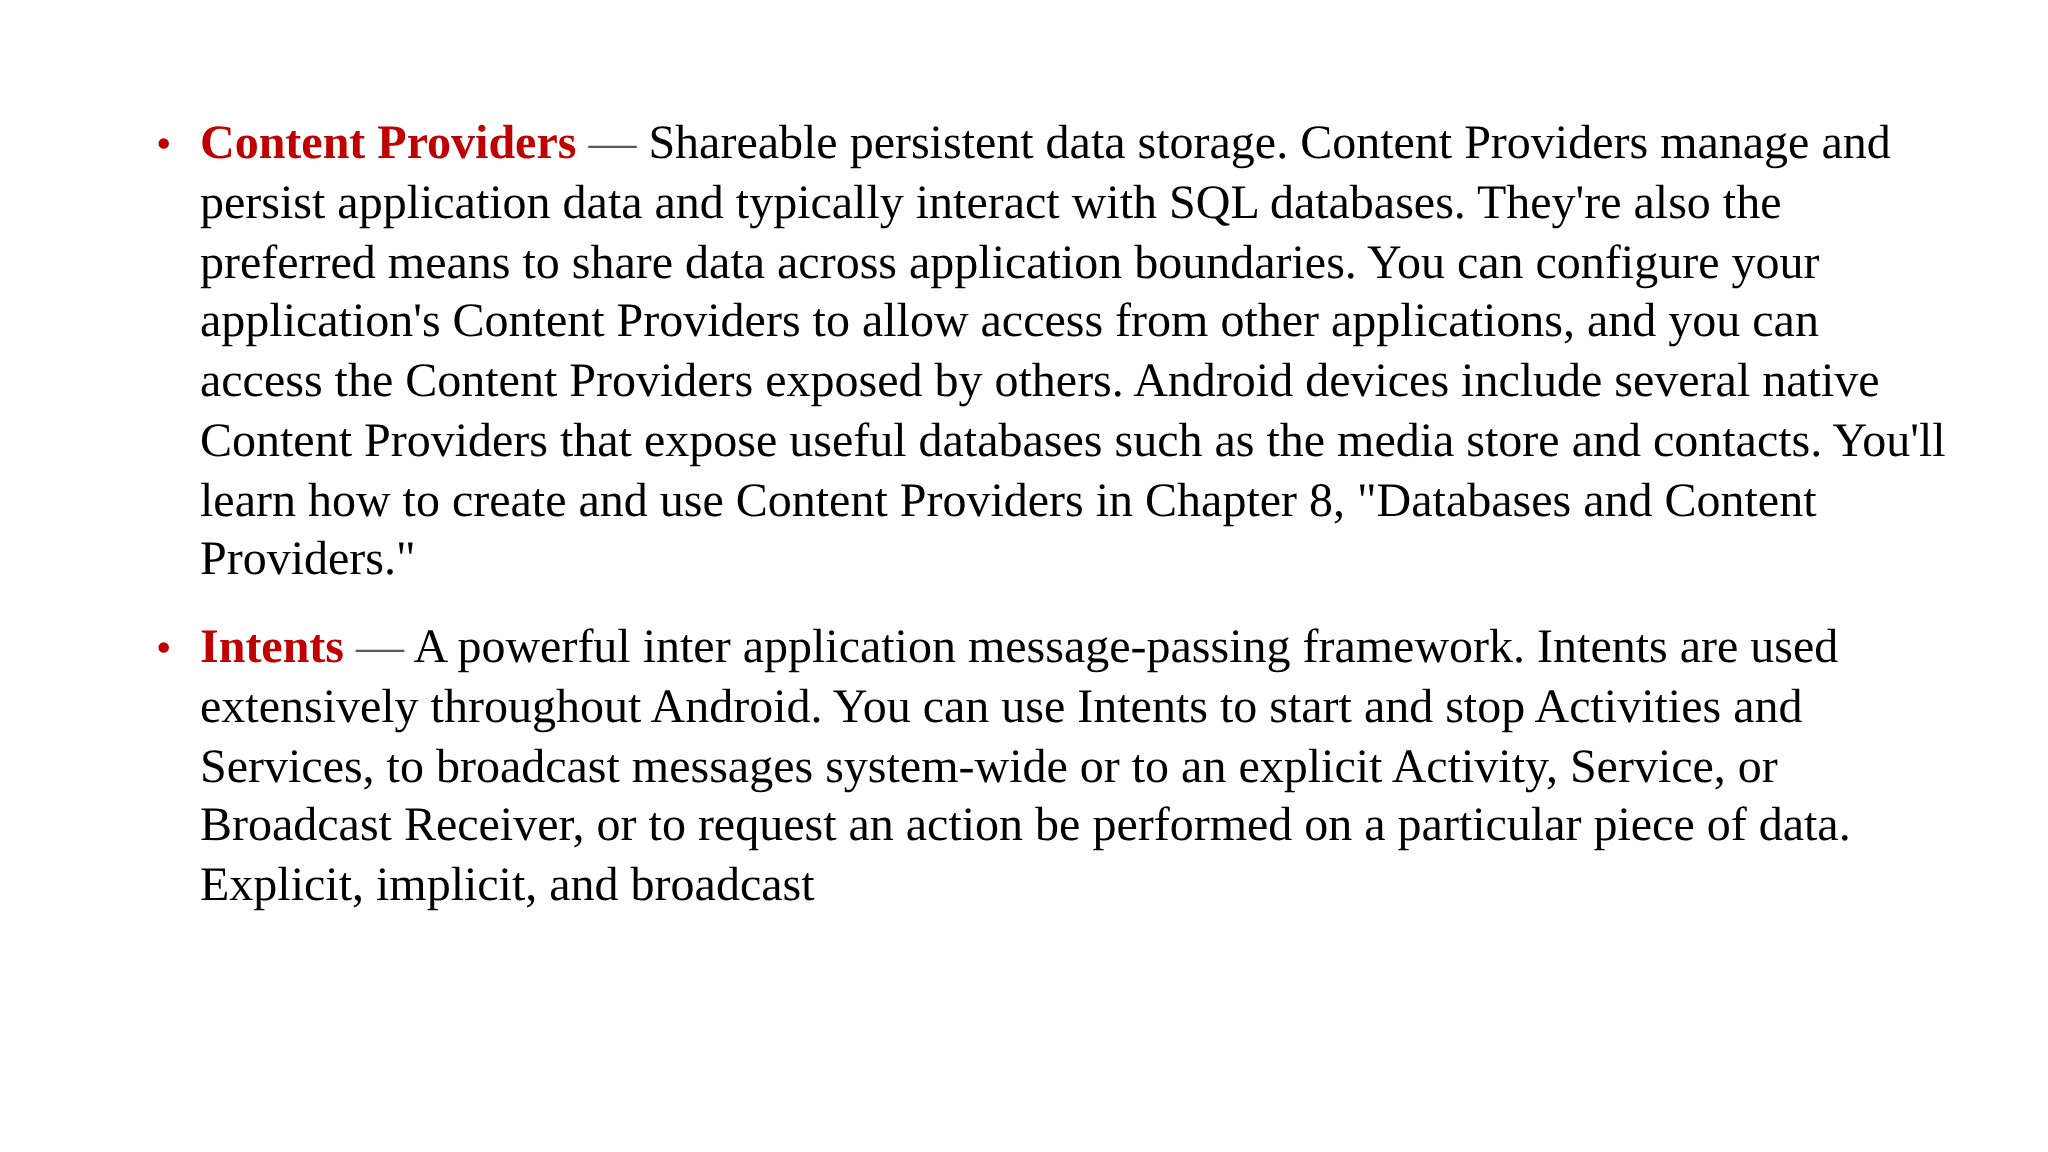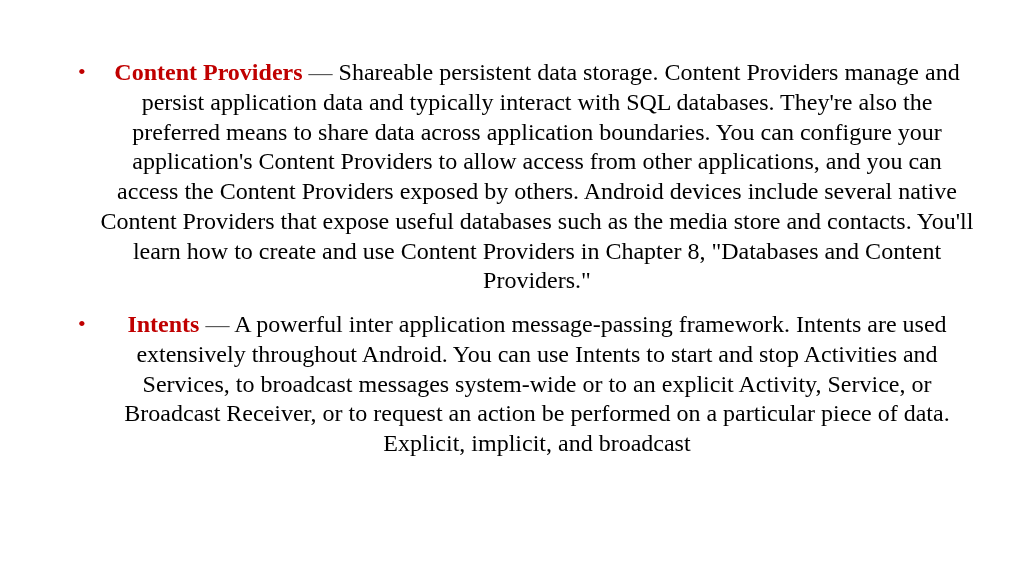--- a/index.html
+++ b/index.html
@@ -9,21 +9,20 @@
     }
     body {
       width: 1024px;
       height: 576px;
       background: #ffffff;
       font-family: "Times New Roman", Times, serif;
       padding: 58px 50px 0 76px;
     }
     ul {
       list-style: none;
-      text-align: center;
     }
     li {
       position: relative;
       padding-left: 24px;
       margin-bottom: 14px;
       font-size: 24px;
       line-height: 1.24;
       color: #000000;
     }
     li::before {

